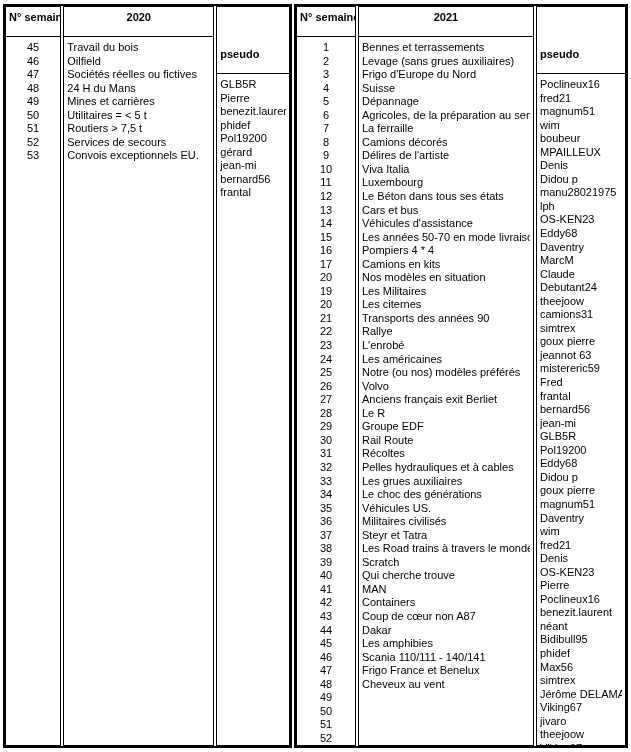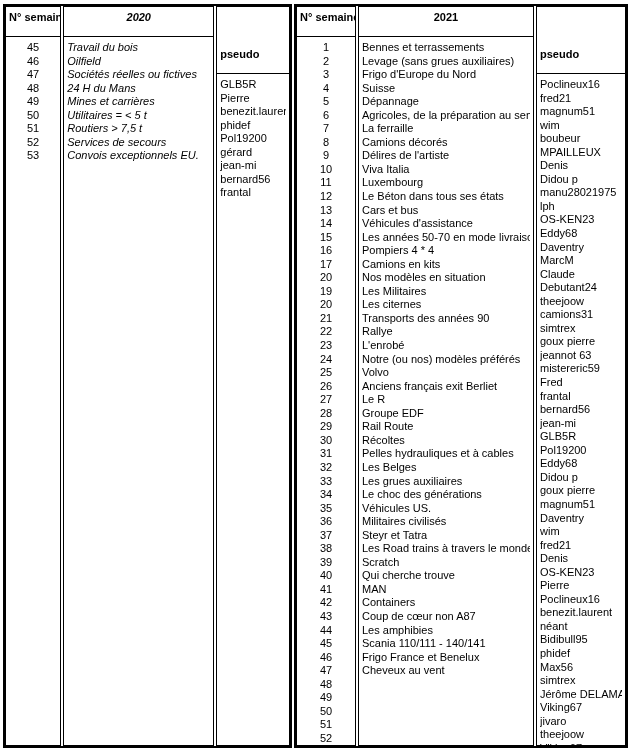--- a/index.html
+++ b/index.html
@@ -32,21 +32,21 @@
   .year-table.left  { width: 289px; }
   .year-table.right { width: 334px; }
   .col {
     border: 1px solid #000;
     box-sizing: border-box;
     display: flex;
     flex-direction: column;
     overflow: hidden;
   }
   .left  .col-week   { width: 61px; }
-  .left  .col-title  { width: 164px; font-style: italic; }
+  .left  .col-title  { width: 164px; }
   .left  .col-pseudo { width: 80px; }
   .right .col-week   { width: 60px; }
   .right .col-title  { width: 176px; }
   .right .col-pseudo { width: 90px; }
   .col-header {
     height: 30px;
     box-sizing: border-box;
     border-bottom: 1px solid #000;
     font-weight: bold;
     font-size: 11px;
@@ -201,40 +201,41 @@
             <div class="line">Véhicules d'assistance</div>
             <div class="line">Les années 50-70 en mode livraison</div>
             <div class="line">Pompiers 4 * 4</div>
             <div class="line">Camions en kits</div>
             <div class="line">Nos modèles en situation</div>
             <div class="line">Les Militaires</div>
             <div class="line">Les citernes</div>
             <div class="line">Transports des années 90</div>
             <div class="line">Rallye</div>
             <div class="line">L'enrobé</div>
+            <div class="line">Les américaines</div>
             <div class="line">Notre (ou nos) modèles préférés</div>
             <div class="line">Volvo</div>
             <div class="line">Anciens français exit Berliet</div>
             <div class="line">Le R</div>
             <div class="line">Groupe EDF</div>
             <div class="line">Rail Route</div>
             <div class="line">Récoltes</div>
             <div class="line">Pelles hydrauliques et à cables</div>
-            <div class="line">Les Belges</div>
             <div class="line">Les grues auxiliaires</div>
             <div class="line">Le choc des générations</div>
             <div class="line">Véhicules US.</div>
             <div class="line">Militaires civilisés</div>
             <div class="line">Steyr et Tatra</div>
             <div class="line">Les Road trains à travers le monde</div>
             <div class="line">Scratch</div>
             <div class="line">Qui cherche trouve</div>
             <div class="line">MAN</div>
             <div class="line">Containers</div>
             <div class="line">Coup de cœur non A87</div>
+            <div class="line">Dakar</div>
             <div class="line">Les amphibies</div>
             <div class="line">Scania 110/111 - 140/141</div>
             <div class="line">Frigo France et Benelux</div>
             <div class="line">Cheveux au vent</div>
           </div>
       </div>
       <div class="col col-pseudo">
         <div class="col-header">pseudo</div>
         <div class="col-body">
             <div class="line">Poclineux16</div>

